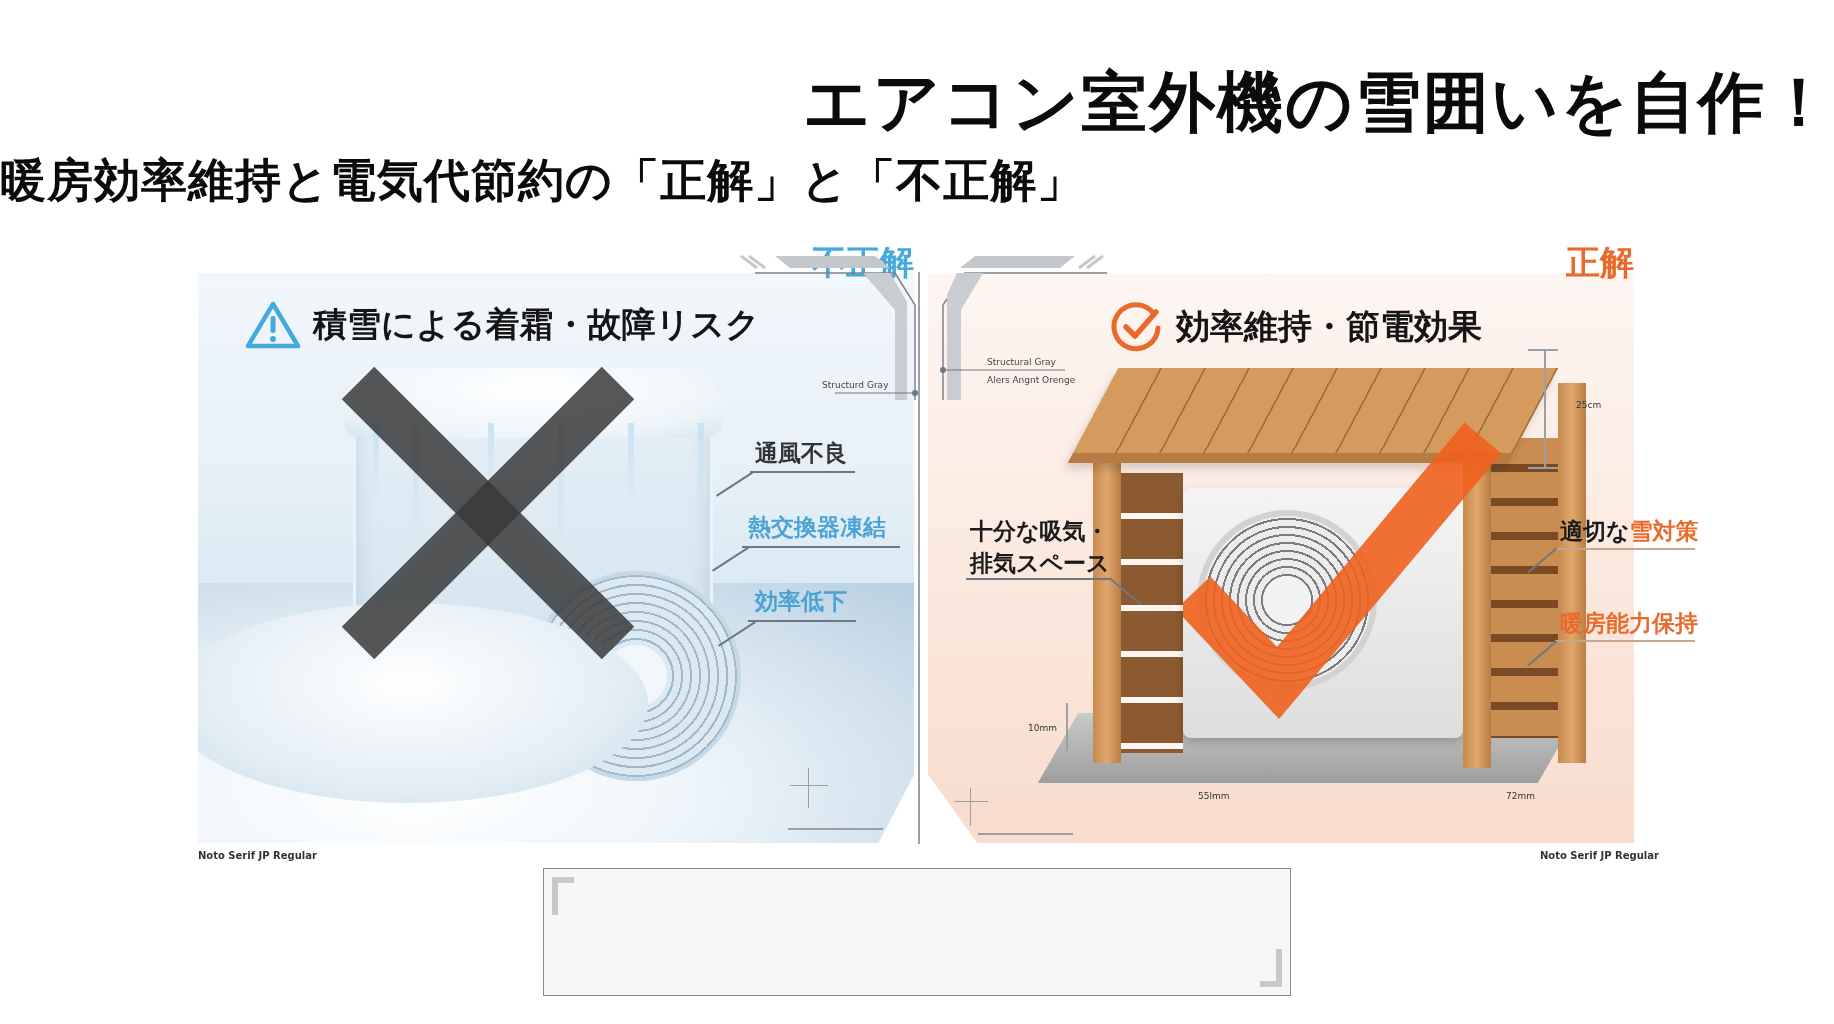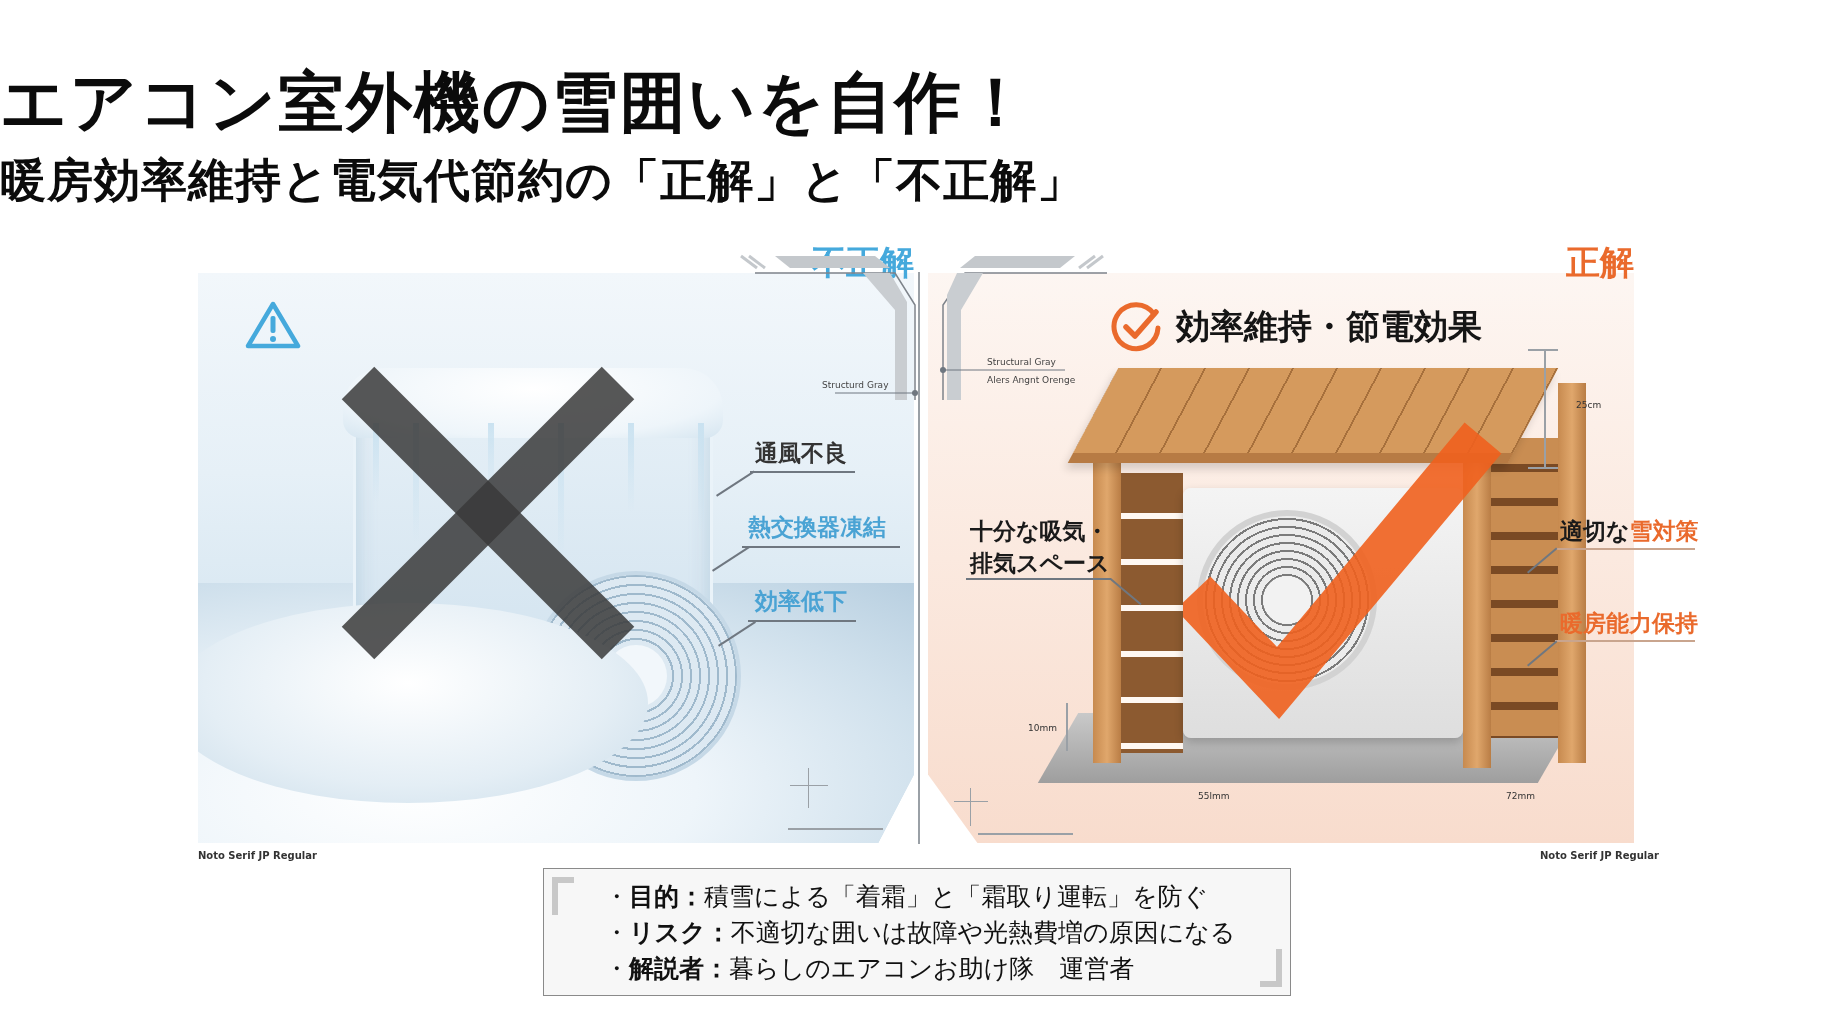--- a/index.html
+++ b/index.html
@@ -1,19 +1,19 @@
 <!DOCTYPE html>
 <html><head>
 <meta charset="utf-8">
 <style>
   * { box-sizing: border-box; margin: 0; padding: 0; }
   html, body { width: 1834px; height: 1024px; background: #ffffff; overflow: hidden; }
   body { position: relative; font-family: "DejaVu Sans", "Liberation Sans", sans-serif; color: #111; }
 
-  .title1 { position: absolute; left: 0; width: 1834px; top: 58px; text-align: left;
+  .title1 { position: absolute; left: 0; width: 1834px; top: 58px; text-align: right;
     font-size: 66px; font-weight: bold; letter-spacing: 2px; color: #0b0b0b; }
   .title2 { position: absolute; left: 0; width: 1834px; top: 150px; text-align: left;
     font-size: 46px; font-weight: bold; color: #0b0b0b; letter-spacing: 1px; }
 
   .panel { position: absolute; top: 273px; height: 570px; overflow: hidden; }
   .panel-left { left: 198px; width: 716px;
     background: linear-gradient(180deg, #f2f7fb 0%, #e6f0f7 35%, #d9e8f2 60%, #c6dbe9 100%);
     clip-path: polygon(0 0, 100% 0, 100% 88%, 95% 100%, 0 100%); }
   .panel-right { left: 928px; width: 706px;
     background: linear-gradient(180deg, #fdf6f2 0%, #fbe9df 50%, #f8dccd 100%);
@@ -140,20 +140,21 @@
 
 <div class="heading heading-left">不正解</div>
 <div class="heading heading-right">正解</div>
 
 <div class="subhead subhead-left">
   <svg width="56" height="50" viewBox="0 0 56 50">
     <path d="M28 4 L53 46 L3 46 Z" fill="none" stroke="#45a9dc" stroke-width="4.5" stroke-linejoin="round"></path>
     <rect x="25.5" y="16" width="5" height="17" rx="2" fill="#45a9dc"></rect>
     <circle cx="28" cy="39" r="3" fill="#45a9dc"></circle>
   </svg>
+  <span>積雪による着霜・故障リスク</span>
 </div>
 <div class="subhead subhead-right">
   <svg width="54" height="54" viewBox="0 0 54 54">
     <path d="M44 14 A22 22 0 1 0 48 28" fill="none" stroke="#ea6a2c" stroke-width="5" stroke-linecap="round"></path>
     <polyline points="16,27 25,36 46,12" fill="none" stroke="#ea6a2c" stroke-width="5.5" stroke-linecap="round" stroke-linejoin="round"></polyline>
   </svg>
   <span>効率維持・節電効果</span>
 </div>
 
 <div class="frame-line" style="left:918px;top:272px;width:1.5px;height:572px"></div>
@@ -205,18 +206,13 @@
 <div class="callout" style="left:1560px;top:608px;color:#ea6a2c">暖房能力保持</div>
 <div class="callout-line" style="left:1555px;top:640px;width:140px;background:#c9a58e"></div>
 <div class="callout-diag" style="left:1527px;top:665px;width:38px;transform:rotate(-40deg)"></div>
 
 <div class="credit" style="left:198px">Noto Serif JP Regular</div>
 <div class="credit" style="left:1540px">Noto Serif JP Regular</div>
 
 <div class="infobox">
   <div class="corner-tl"></div>
   <div class="corner-br"></div>
-  <ul class="info-list">
-    <li>・<span class="k">目的</span><span class="k">：</span><span>積雪による「着霜」と「霜取り運転」を防ぐ</span></li>
-    <li>・<span class="k">リスク</span><span class="k">：</span><span>不適切な囲いは故障や光熱費増の原因になる</span></li>
-    <li>・<span class="k">解説者</span><span class="k">：</span><span>暮らしのエアコンお助け隊　運営者</span></li>
-  </ul>
 </div>
 
 </body></html>

